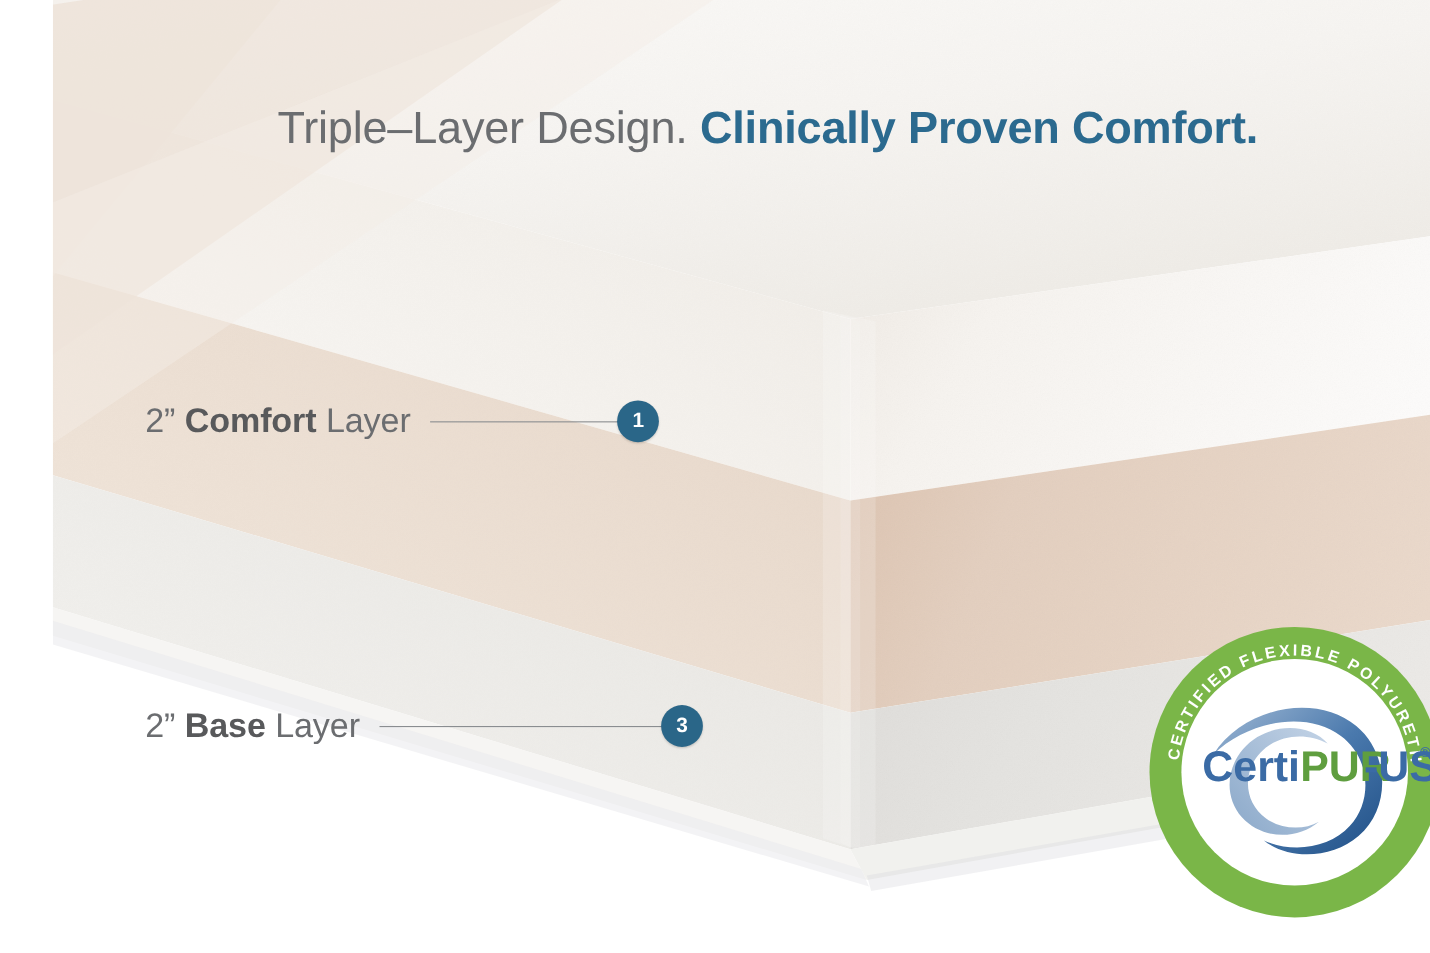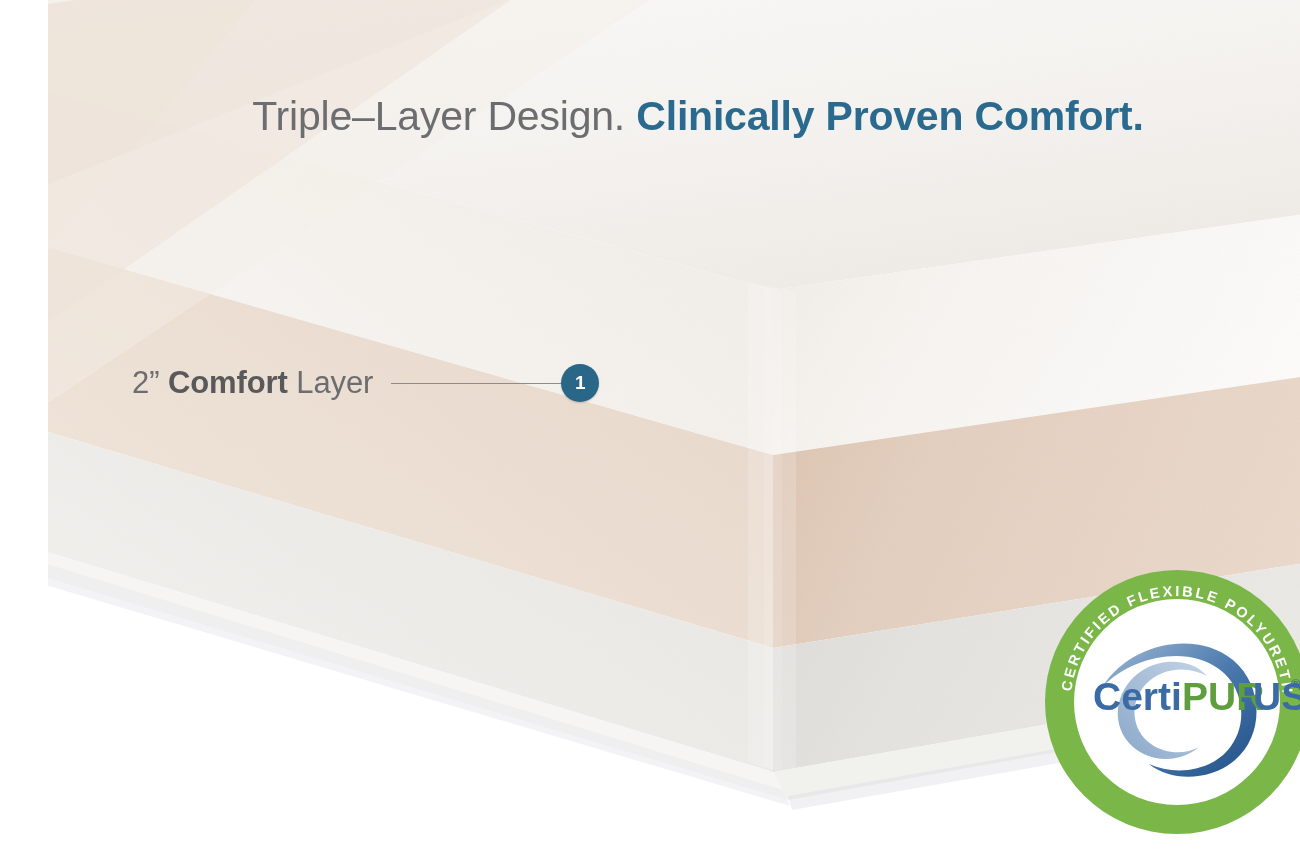--- a/index.html
+++ b/index.html
@@ -241,20 +241,25 @@
     <span class="accent">Clinically Proven Comfort.</span>
   </div>
 
   <div class="callout" id="callout-1">
     <span class="callout-label"><span>2”</span> <b>Comfort</b> <span>Layer</span></span>
     <span class="leader"></span>
     <span class="badge">1</span>
   </div>
 
 
+  <div class="callout" id="callout-3">
+    <span class="callout-label"><span>2”</span> <b>Base</b> <span>Layer</span></span>
+    <span class="leader"></span>
+    <span class="badge">3</span>
+  </div>
 
   <div id="certipur-seal">
     <svg viewBox="0 0 268 268" xmlns="http://www.w3.org/2000/svg">
       <defs>
         <path id="arcTop" d="M 28,134 A 106,106 0 0 1 240,134"></path>
         <path id="arcBottom" d="M 44,134 A 90,90 0 0 0 224,134"></path>
         <linearGradient id="swooshOuter" x1="0" y1="0" x2="1" y2="1">
           <stop offset="0" stop-color="#9fb8d4"></stop>
           <stop offset="0.5" stop-color="#4a79ad"></stop>
           <stop offset="1" stop-color="#1f4f86"></stop>

